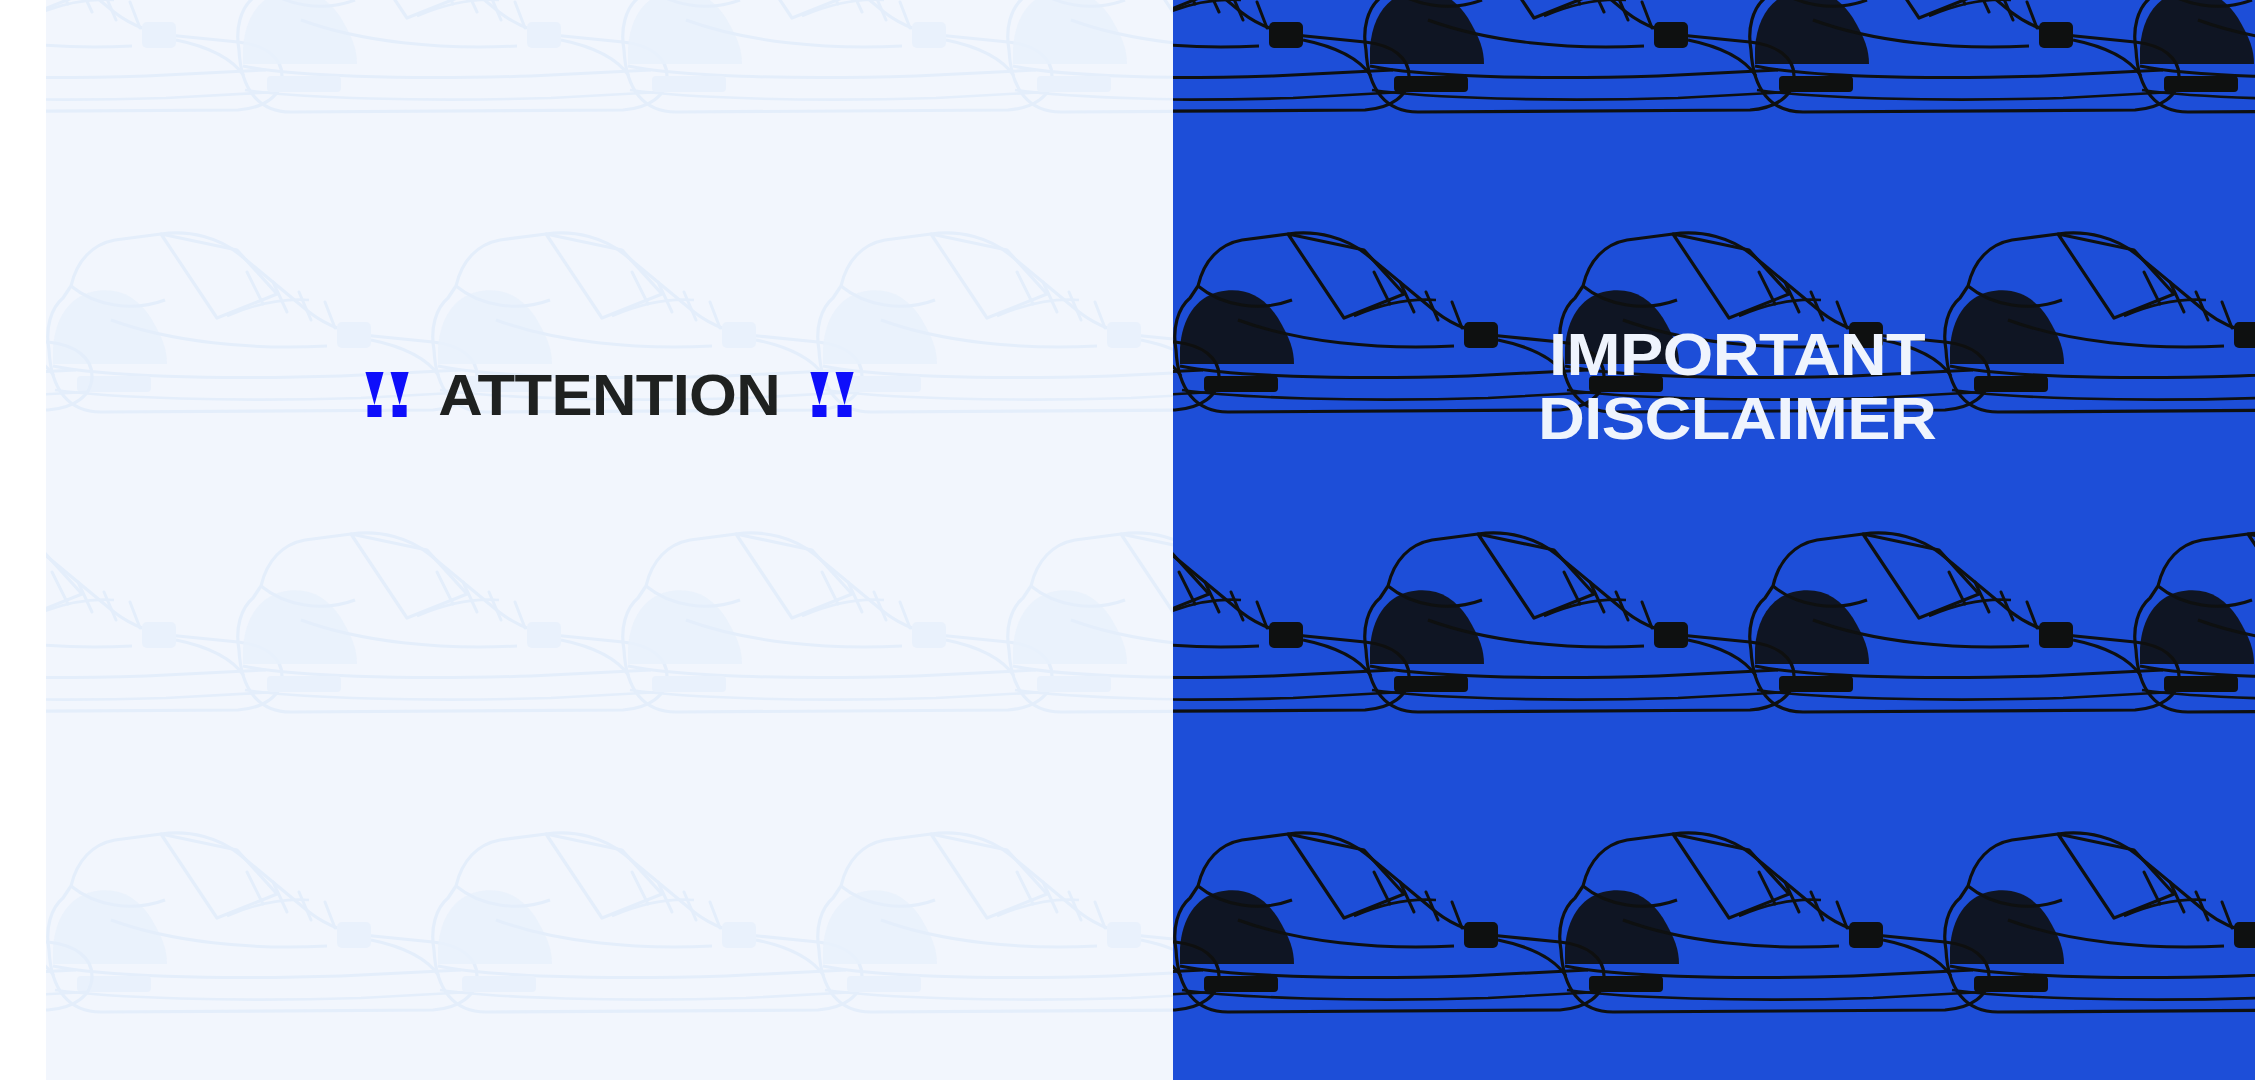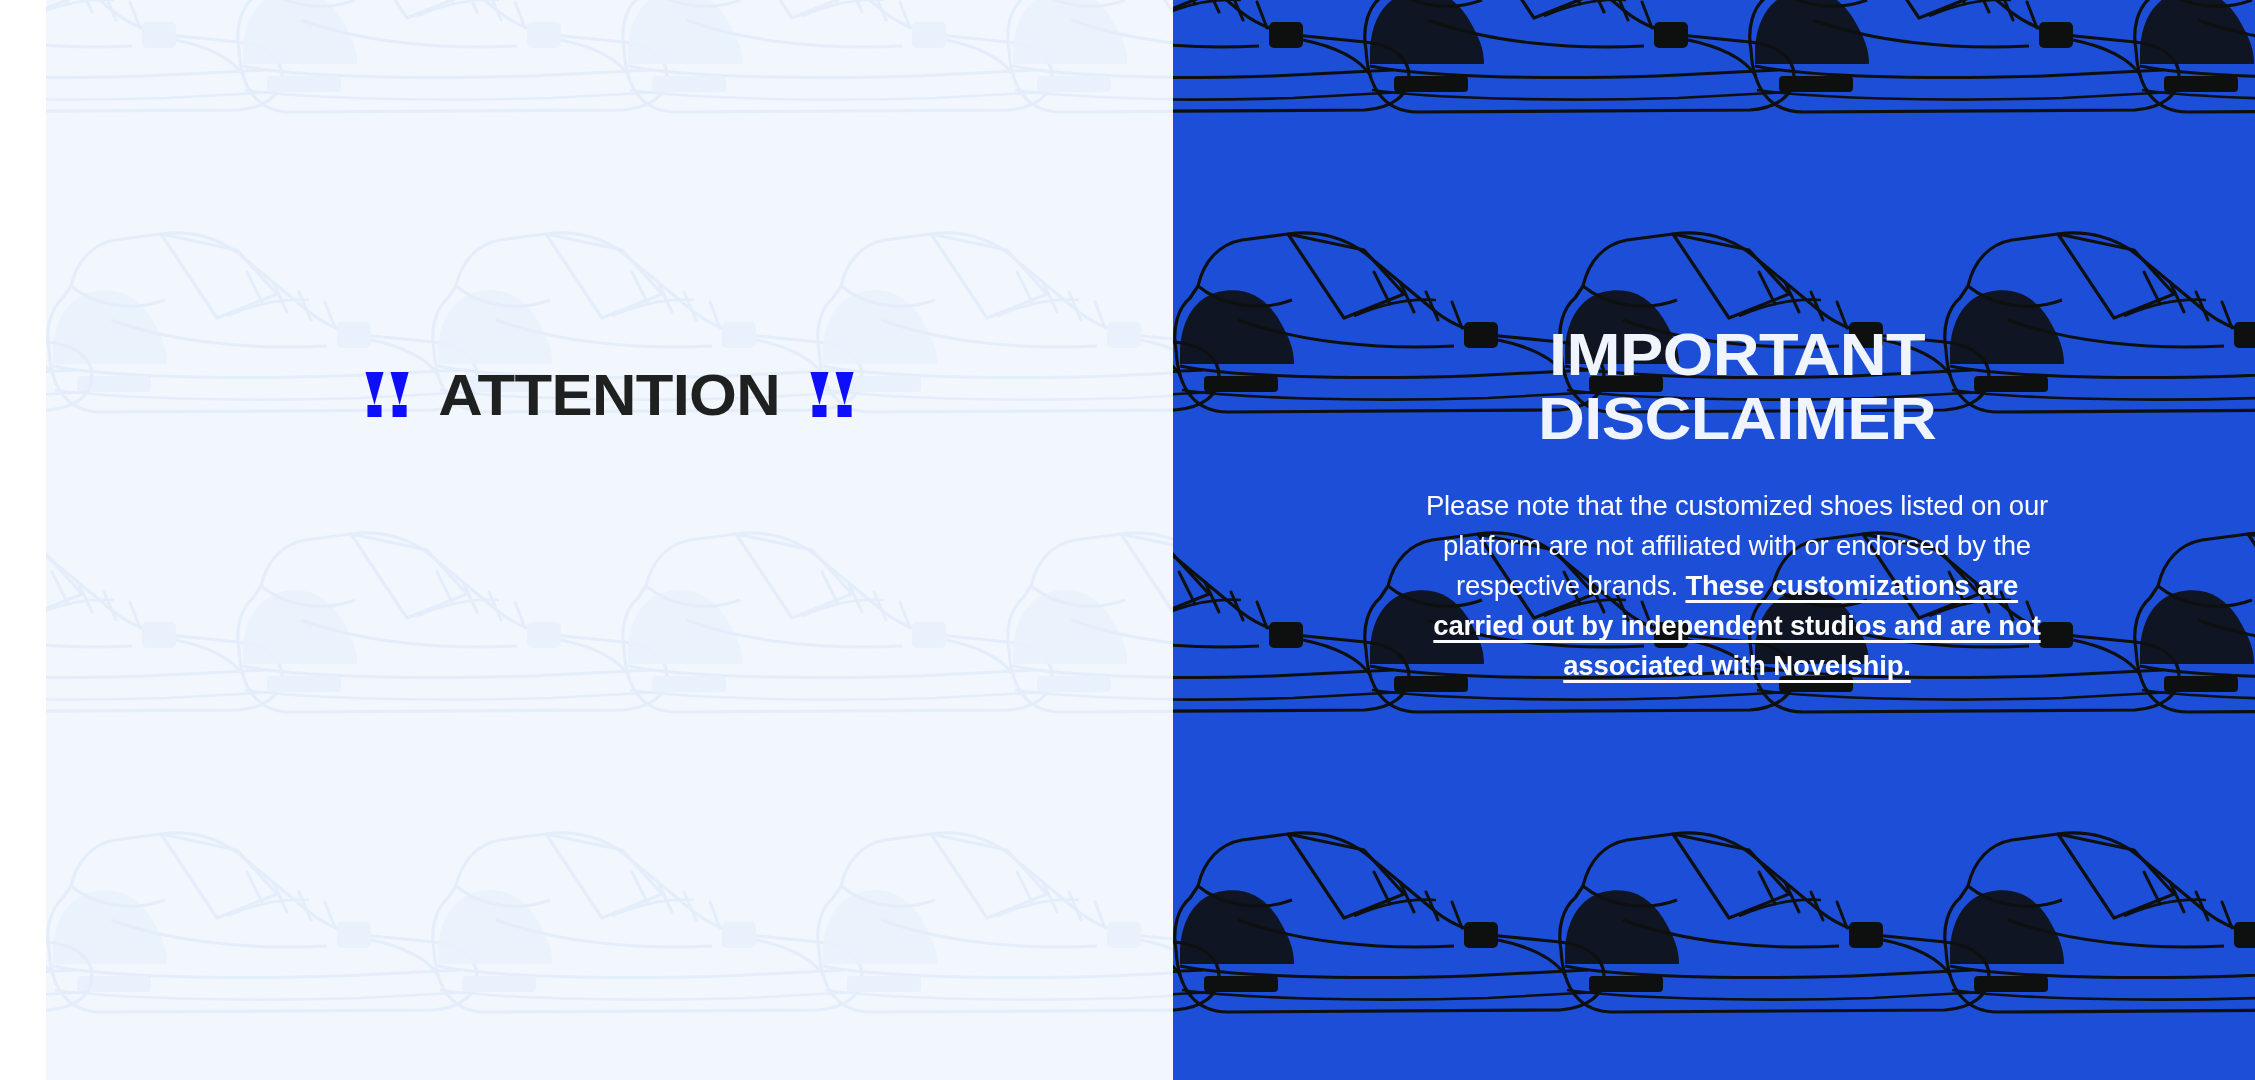--- a/index.html
+++ b/index.html
@@ -296,18 +296,17 @@
       </svg>
     </div>
 
     <div class="content">
 
       <h1 class="heading heading-right">
         <span class="hl-1">IMPORTANT</span>
         <span class="hl-2">DISCLAIMER</span>
       </h1>
 
-      <p class="body-copy body-right"><span>Please note that the customized shoes listed on our platform are not affiliated with or endorsed by the respective brands. </span><span class="emph">These customizations are carried out by independent studios and are not associated with Novelship.</span></p>
 
     </div>
   </section>
 
 </div>
 
 </body></html>

